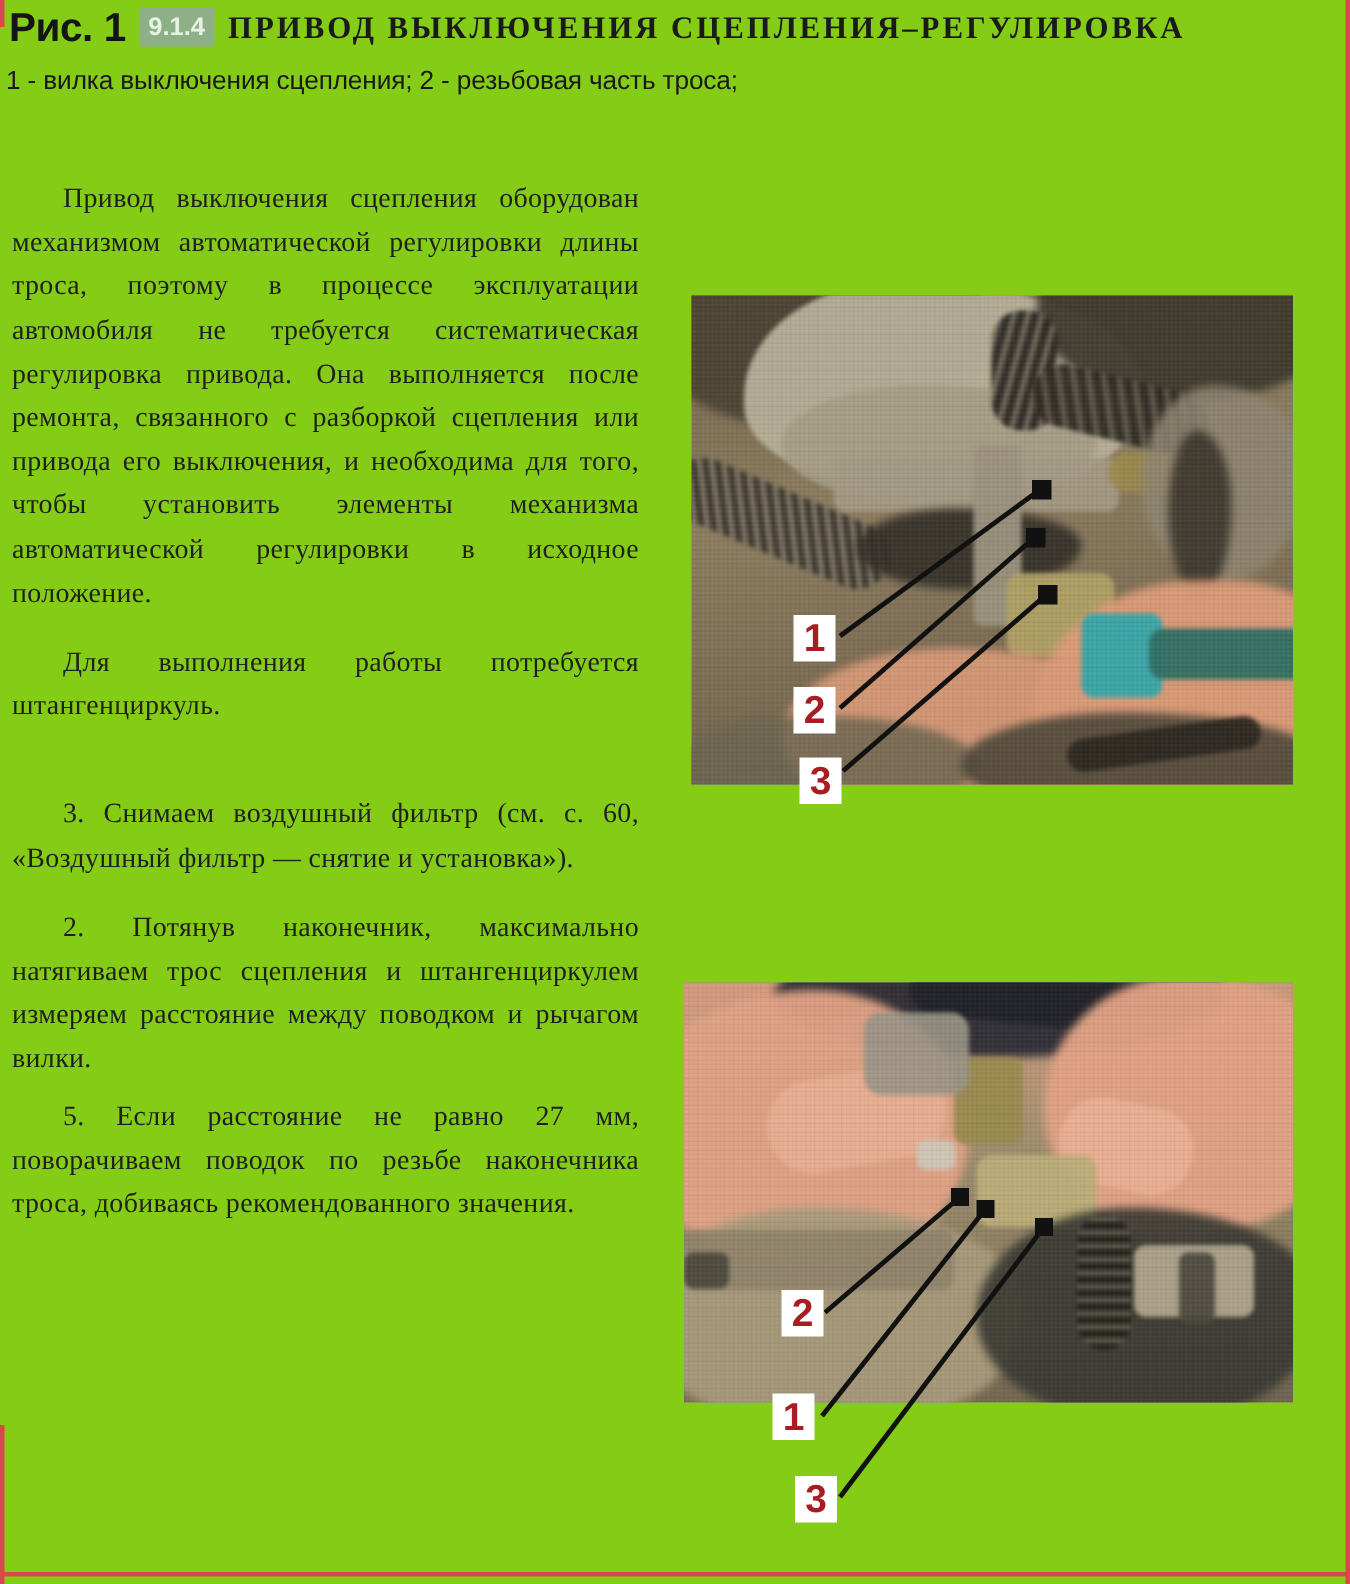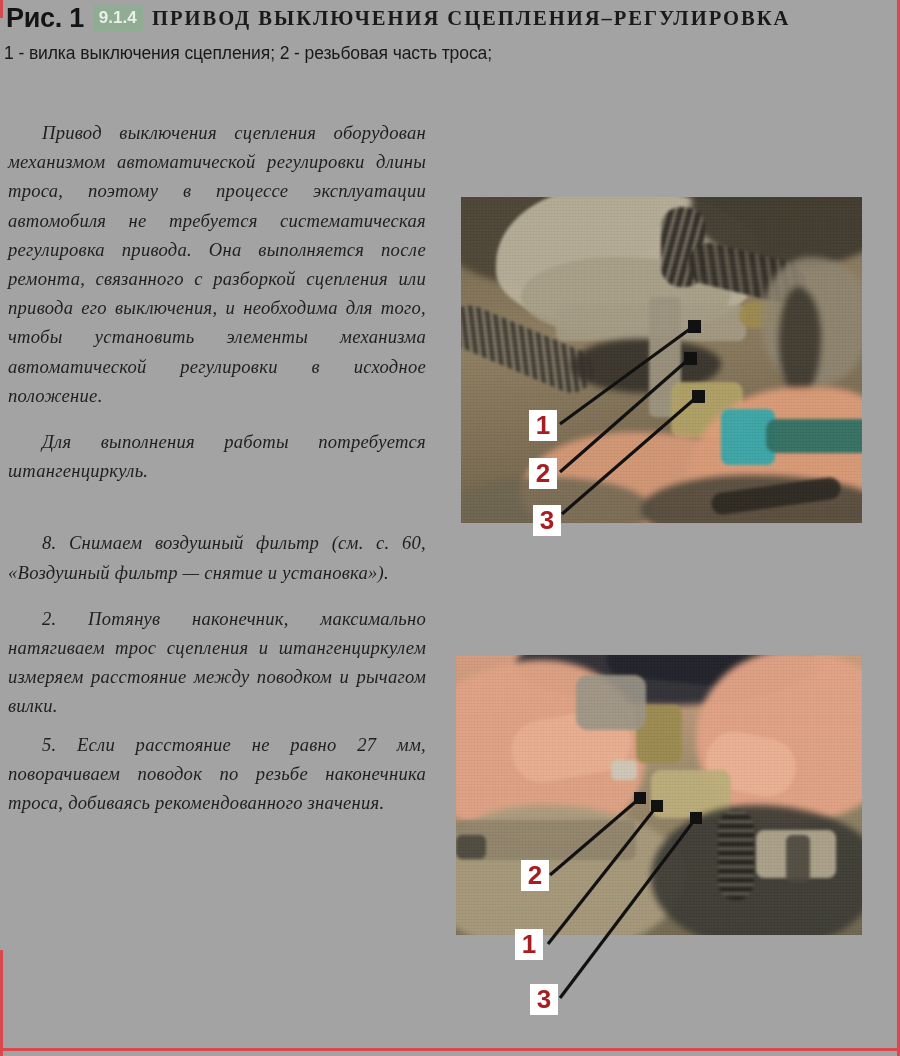--- a/index.html
+++ b/index.html
@@ -4,21 +4,21 @@
 <style>
   html, body {
     margin: 0;
     padding: 0;
     background: #ffffff;
   }
   .page {
     position: relative;
     width: 900px;
     height: 1056px;
-    background: #a3a3a3;
+    background: #84cc16;
     overflow: hidden;
     font-family: "Liberation Serif", "DejaVu Serif", serif;
     color: #1c1c1c;
   }
 
   
   .header {
     position: absolute;
     left: 6px;
     top: 0px;
@@ -82,21 +82,20 @@
     left: 8px;
     top: 118px;
     width: 418px;
     font-family: "Liberation Serif", "DejaVu Serif", serif;
     font-size: 18.6px;
     line-height: 29.2px;
     color: #1f1f1f;
     text-align: justify;
     text-justify: inter-word;
     letter-spacing: 0.25px;
-    font-style: italic;
   }
   .col-left p {
     margin: 0 0 0 0;
     text-indent: 34px;
     text-align: justify;
   }
   .para-gap { height: 17px; }
   .subhead {
     font-family: "Liberation Serif", "DejaVu Serif", serif;
     font-weight: bold;
@@ -188,21 +187,21 @@
   <div class="caption">
     <div>1 - вилка выключения сцепления; 2 - резьбовая часть троса;</div>
   </div>
 
   <div class="col-left">
     <p>Привод выключения сцепления оборудован механизмом автоматической регулировки длины троса, поэтому в процессе эксплуатации автомобиля не требуется систематическая регулировка привода. Она выполняется после ремонта, связанного с разборкой сцепления или привода его выключения, и необходима для того, чтобы установить элементы механизма автоматической регулировки в исходное положение.</p>
     <div class="para-gap"></div>
     <p>Для выполнения работы потребуется штангенциркуль.</p>
     <div class="para-gap" style="height:26px"></div>
     <div class="para-gap"></div>
-    <p>8. Снимаем воздушный фильтр (см. с. 60, «Воздушный фильтр — снятие и установка»).</p>
+    <p>3. Снимаем воздушный фильтр (см. с. 60, «Воздушный фильтр — снятие и установка»).</p>
     <div class="para-gap"></div>
     <p>2. Потянув наконечник, максимально натягиваем трос сцепления и штангенциркулем измеряем расстояние между поводком и рычагом вилки.</p>
     <div class="para-gap" style="height:9px"></div>
     <p>5. Если расстояние не равно 27 мм, поворачиваем поводок по резьбе наконечника троса, добиваясь рекомендованного значения.</p>
     <div class="para-gap" style="height:9px"></div>
   </div>
 
   <div class="photo" id="photo-top">
     <div class="scene" style="background:
            linear-gradient(170deg,#6b6049 0%,#7d6f54 18%,#8d7d60 40%,#7a6b52 70%,#5d5340 100%);">

